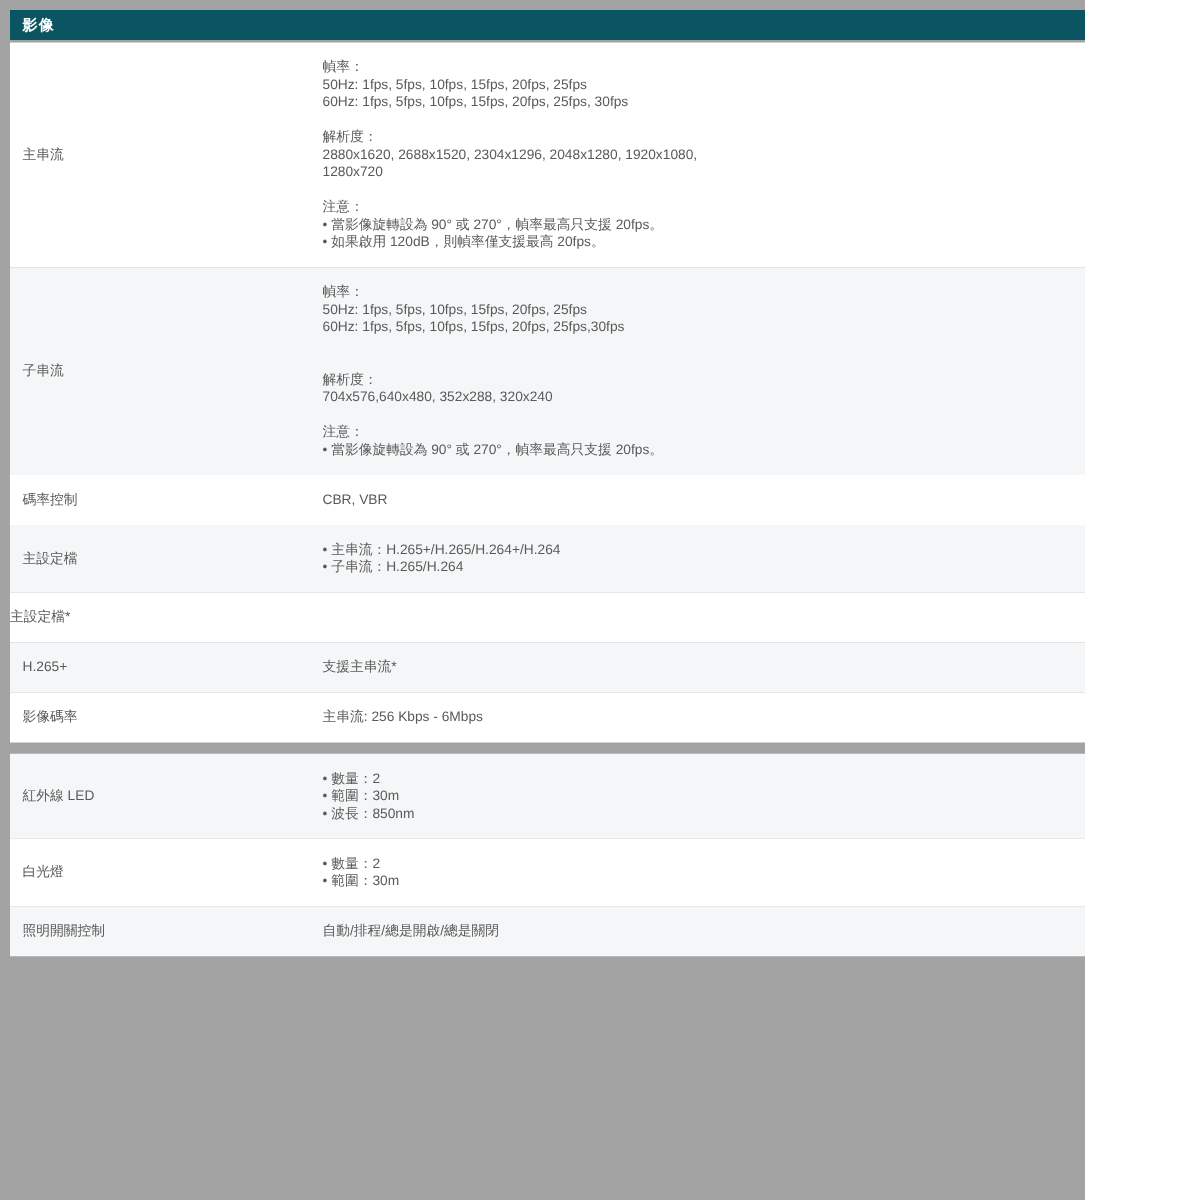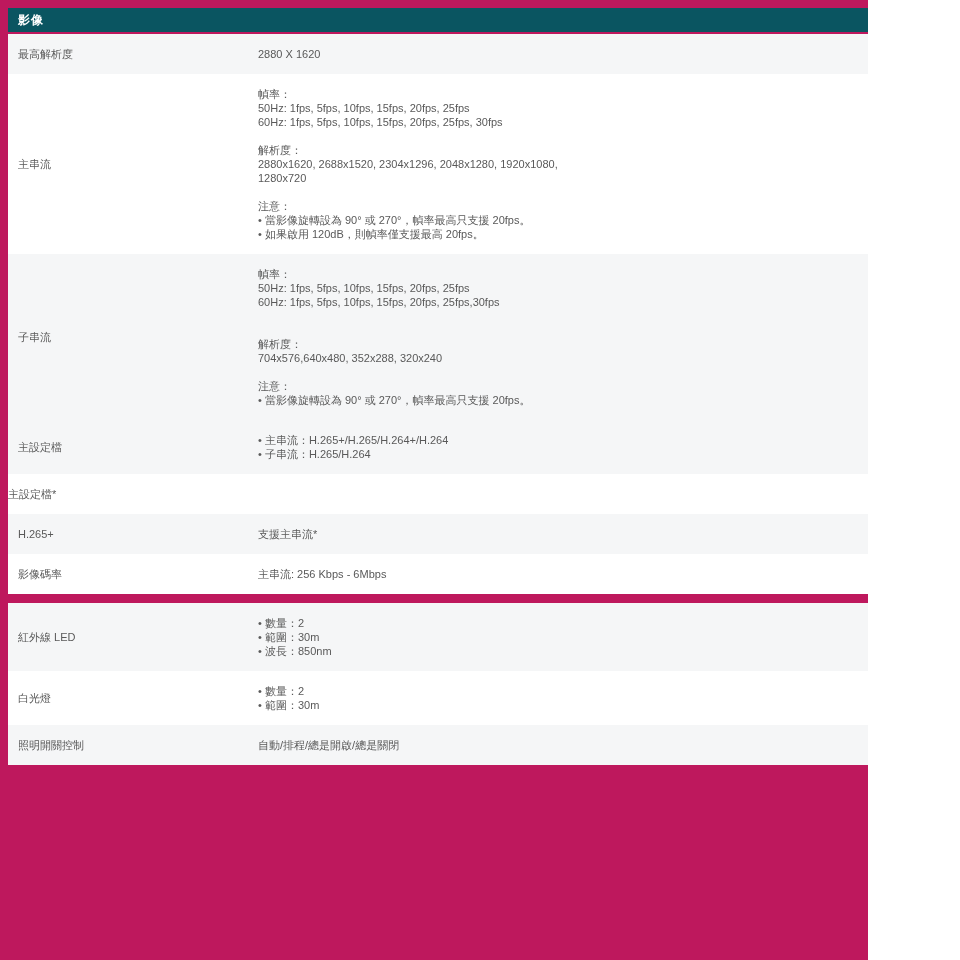--- a/index.html
+++ b/index.html
@@ -6,21 +6,21 @@
   html, body {
     margin: 0;
     padding: 0;
     background: #ffffff;
     font-family: "Liberation Sans", "DejaVu Sans", sans-serif;
   }
   .page {
     width: 868px;
     height: 960px;
     padding: 8px;
-    background: #be185d;
+    background: #a3a3a3;
     overflow: hidden;
   }
   .spec-table { width: 944px; }
   .section + .section { margin-top: 9px; }
   .section-header {
     background: var(--header-bg, #0a5561);
     color: var(--header-text, #ffffff);
     font-size: 12px;
     font-weight: bold;
     height: 24px;
@@ -57,28 +57,20 @@
   .value-group.spacer { height: 14px; margin-bottom: 0; }
   .value-line { line-height: 14px; white-space: pre-wrap; }
 </style>
 </head>
 <body>
 
 <div class="page">
   <div class="spec-table">
       <div class="section">
         <div class="section-header">影像</div>
-        <div class="spec-row alt">
-          <div class="spec-label">最高解析度</div>
-          <div class="spec-value">
-            <div class="value-group">
-              <div class="value-line">2880 X 1620</div>
-            </div>
-          </div>
-        </div>
         <div class="spec-row">
           <div class="spec-label">主串流</div>
           <div class="spec-value">
             <div class="value-group">
               <div class="value-line">幀率：</div>
               <div class="value-line">50Hz: 1fps, 5fps, 10fps, 15fps, 20fps, 25fps</div>
               <div class="value-line">60Hz: 1fps, 5fps, 10fps, 15fps, 20fps, 25fps, 30fps</div>
             </div>
             <div class="value-group">
               <div class="value-line">解析度：</div>
@@ -101,20 +93,28 @@
               <div class="value-line">60Hz: 1fps, 5fps, 10fps, 15fps, 20fps, 25fps,30fps</div>
             </div>
             <div class="value-group spacer"></div>
             <div class="value-group">
               <div class="value-line">解析度：</div>
               <div class="value-line">704x576,640x480, 352x288, 320x240</div>
             </div>
             <div class="value-group">
               <div class="value-line">注意：</div>
               <div class="value-line">• 當影像旋轉設為 90° 或 270°，幀率最高只支援 20fps。</div>
+            </div>
+          </div>
+        </div>
+        <div class="spec-row">
+          <div class="spec-label">碼率控制</div>
+          <div class="spec-value">
+            <div class="value-group">
+              <div class="value-line">CBR, VBR</div>
             </div>
           </div>
         </div>
         <div class="spec-row alt">
           <div class="spec-label">主設定檔</div>
           <div class="spec-value">
             <div class="value-group">
               <div class="value-line">• 主串流：H.265+/H.265/H.264+/H.264</div>
               <div class="value-line">• 子串流：H.265/H.264</div>
             </div>

